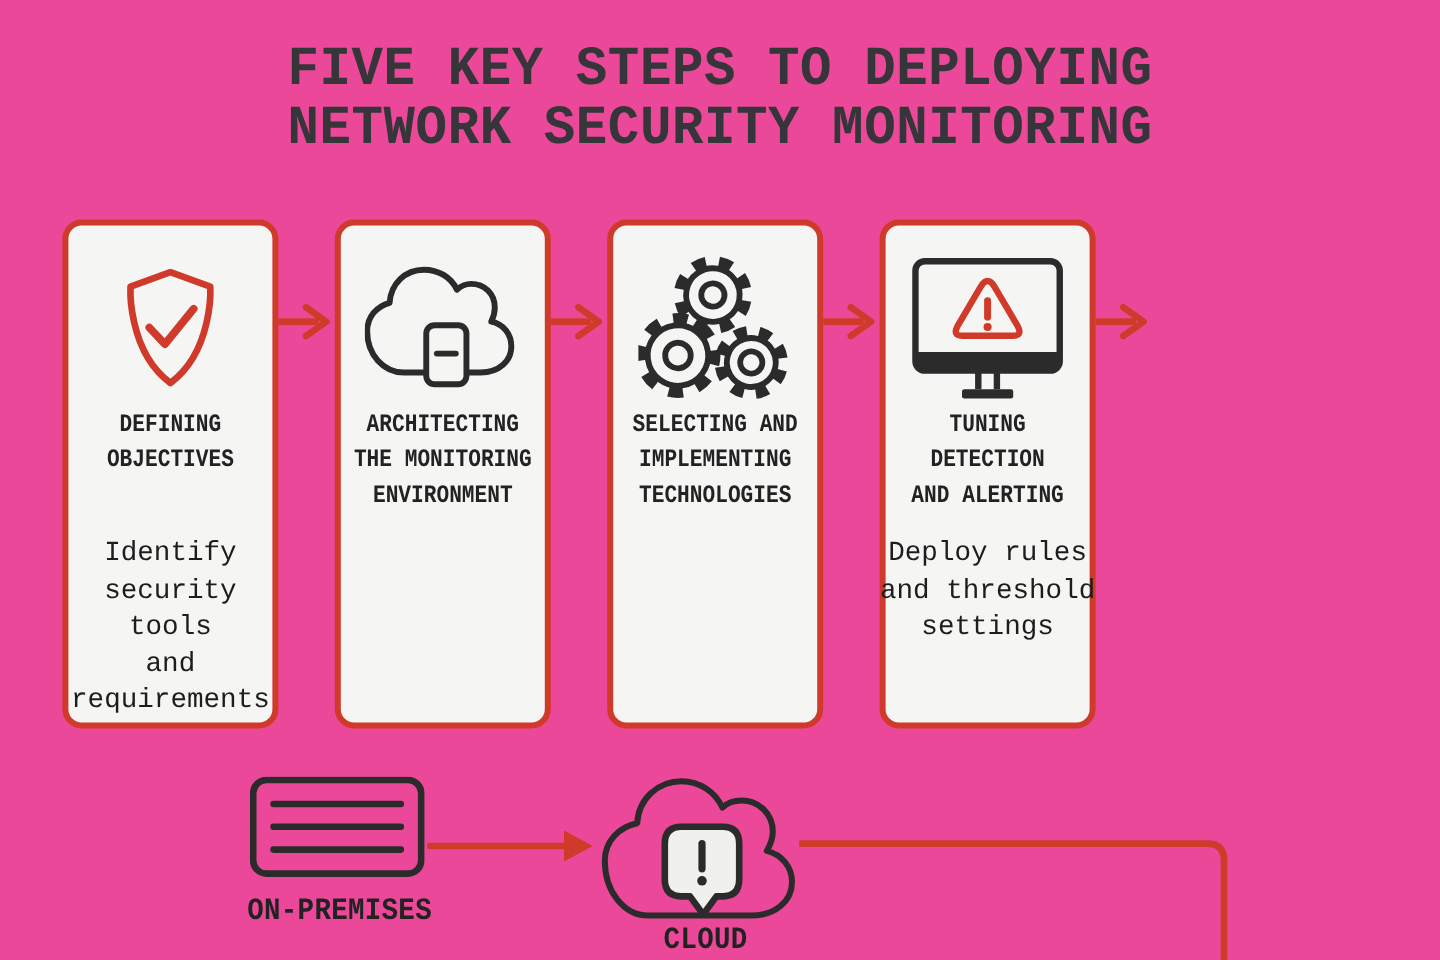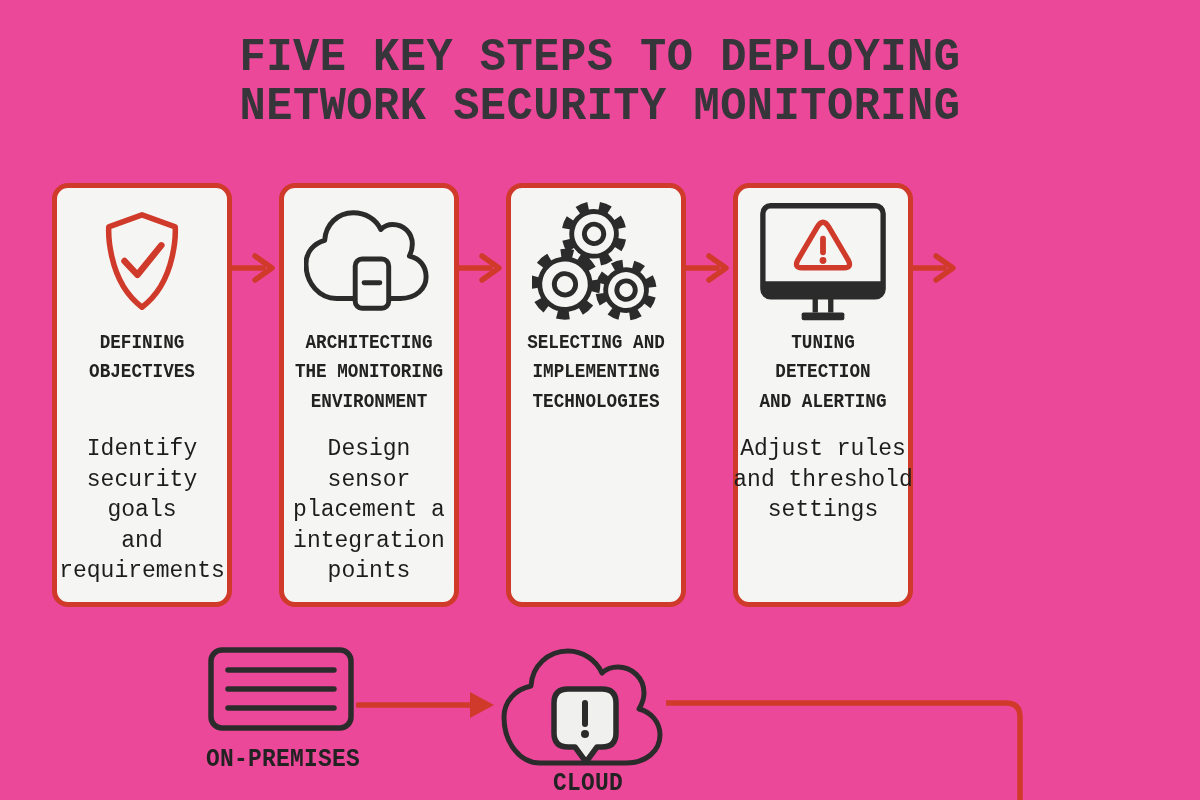--- a/index.html
+++ b/index.html
@@ -13,21 +13,21 @@
     text-align:center;font-size:46px;font-weight:bold;line-height:1.07;
     letter-spacing:.5px;color:#35353a;white-space:pre-line;
     transform:scaleX(.95);transform-origin:50% 50%;
   }
   .cards{
     position:absolute;left:52px;top:183px;display:flex;gap:47px;
   }
   .card{
     box-sizing:border-box;width:180px;height:424px;
     background:#f5f5f3;border:5px solid #d03a2a;border-radius:16px;
-    padding:6px 12px 0 12px;
+    padding:18px 12px 0 12px;
   }
   .icon-box{height:134px;display:flex;align-items:center;justify-content:center;}
   .card-title{
     width:204px;margin-left:-29px;height:94px;
     font-size:21px;font-weight:bold;line-height:1.4;color:#222;
     text-align:center;white-space:pre-line;
     transform:scaleX(.84);transform-origin:50% 50%;
   }
   .card-desc{
     width:188px;margin-left:-21px;margin-top:12px;
@@ -64,41 +64,36 @@
     <div class="card">
       <div class="icon-box">
         <svg width="96" height="108" viewBox="0 0 104 112" fill="none">
           <path d="M52 6 L88 19 C88 19 91 77 52 106 C13 77 16 19 16 19 Z" stroke="#d03a2a" stroke-width="6" stroke-linejoin="round"></path>
           <path d="M33 56 L47 71 L73 39" stroke="#d03a2a" stroke-width="7" stroke-linecap="round" stroke-linejoin="round"></path>
         </svg>
       </div>
       <div class="card-title">DEFINING
 OBJECTIVES</div>
       <div class="card-desc">Identify
-security goals
+security tools
 and
 requirements</div>
     </div>
 
     <div class="card">
       <div class="icon-box">
         <svg width="130" height="104" viewBox="0 0 132 104" fill="none">
           <path d="M33 90 H98 C114 90 124 80 124 68 C124 57 117 49 107 47 C109 43 110 39 110 35 C110 23 101 15 90 15 C85 15 81 17 78 20 C73 9 62 3 50 3 C34 3 22 15 21 31 C10 34 2 43 2 55 C2 75 16 90 33 90 Z" stroke="#2b2b2b" stroke-width="5" stroke-linejoin="round"></path>
           <rect x="52" y="50" width="34" height="50" rx="7" fill="#f5f5f3" stroke="#2b2b2b" stroke-width="5"></rect>
           <path d="M61 74 H77" stroke="#2b2b2b" stroke-width="5" stroke-linecap="round"></path>
         </svg>
       </div>
       <div class="card-title">ARCHITECTING
 THE MONITORING
 ENVIRONMENT</div>
-      <div class="card-desc">Design
-sensor
-placement a
-integration
-points</div>
     </div>
 
     <div class="card">
       <div class="icon-box">
         <svg width="128" height="122" viewBox="0 0 132 124" fill="none">
           <g transform="rotate(10 64 34)">
             <circle cx="64" cy="34" r="29" stroke="#2b2b2b" stroke-width="9" stroke-dasharray="11.39"></circle>
             <circle cx="64" cy="34" r="23" fill="#f5f5f3" stroke="#2b2b2b" stroke-width="5"></circle>
             <circle cx="64" cy="34" r="10" stroke="#2b2b2b" stroke-width="5"></circle>
           </g>
@@ -127,21 +122,21 @@
           <path d="M58 102 V116 M74 102 V116" stroke="#2b2b2b" stroke-width="5.5"></path>
           <rect x="44" y="116" width="44" height="8" rx="2" fill="#2b2b2b"></rect>
           <path d="M60 28 Q66 18 72 28 L92 62 Q96 70 88 70 L44 70 Q36 70 40 62 Z" stroke="#d03a2a" stroke-width="5.5" stroke-linejoin="round"></path>
           <path d="M66 40 V54" stroke="#d03a2a" stroke-width="6" stroke-linecap="round"></path>
           <circle cx="66" cy="62.5" r="3.5" fill="#d03a2a"></circle>
         </svg>
       </div>
       <div class="card-title">TUNING
 DETECTION
 AND ALERTING</div>
-      <div class="card-desc">Adjust rules
+      <div class="card-desc">Deploy rules
 and threshold
 settings</div>
     </div>
 
 
   </div>
 
   <div class="step-arrow arrow-1">
     <svg width="46" height="40" viewBox="0 0 46 40" fill="none">
       <path d="M1 20 H31" stroke="#d03a2a" stroke-width="5.5" stroke-linecap="round"></path>

